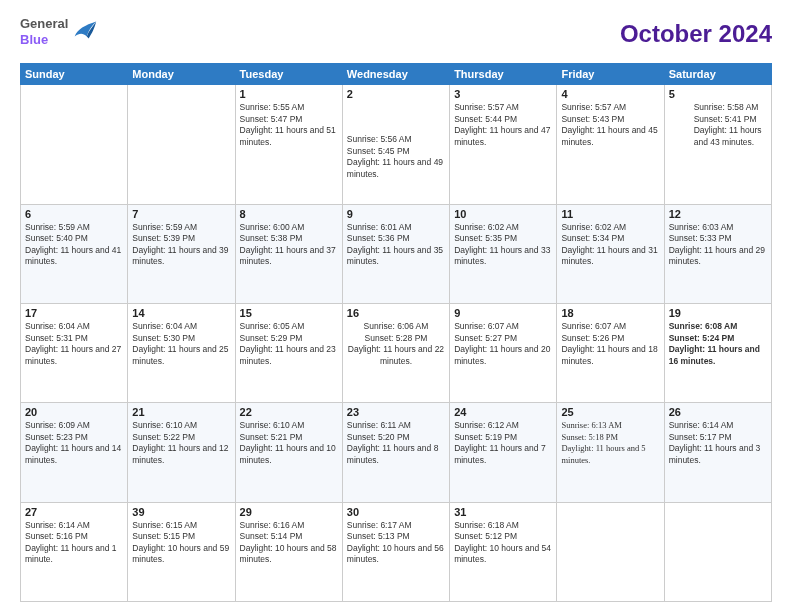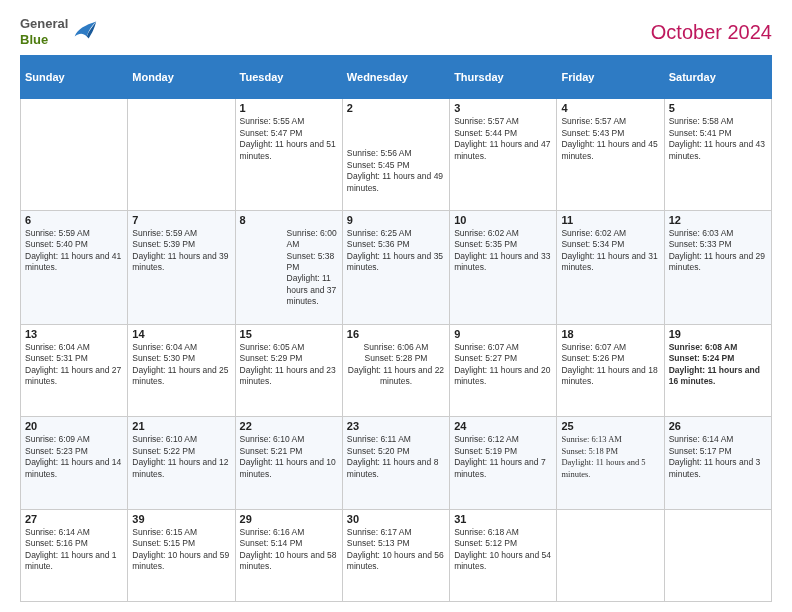--- a/index.html
+++ b/index.html
@@ -13,67 +13,67 @@
     .page {
       width: 792px;
       height: 612px;
       padding: 16px 20px 10px 20px;
       display: flex;
       flex-direction: column;
     }
     .header {
       display: flex;
       justify-content: space-between;
-      align-items: center;
-      margin-bottom: 8px;
+      align-items: flex-end;
+      margin-bottom: 16px;
     }
     .logo {
       display: flex;
       align-items: center;
     }
     .logo-text {
       display: flex;
       flex-direction: column;
       font-size: 13px;
       font-weight: bold;
       line-height: 1.2;
     }
     .logo-general { color: #555; }
-    .logo-blue { color: #4d7c0f; }
+    .logo-blue { color: #8b5cf6; }
     .logo-bird {
       width: 28px;
       height: 28px;
       margin-left: 2px;
       margin-top: -4px;
     }
     .title-block {
       text-align: right;
     }
     .month-title {
-      font-size: 20px;
-      font-weight: normal;
-      color: #be185d;
+      font-size: 24px;
+      font-weight: bold;
+      color: #4c1d95;
       line-height: 1.1;
     }
     .location {
       font-size: 13px;
       color: #333;
     }
     .calendar {
       flex: 1;
       border-collapse: collapse;
       width: 100%;
       table-layout: fixed;
     }
     .calendar th {
       background-color: #2e7bc4;
       color: #fff;
       font-size: 11px;
       font-weight: bold;
-      padding: 15px 4px;
+      padding: 4px 4px;
       border: 1px solid #2e7bc4;
       text-align: left;
     }
     .calendar td {
       border: 1px solid #ccc;
       vertical-align: top;
       padding: 3px 4px;
       font-size: 9px;
       color: #333;
       height: 82px;
@@ -152,47 +152,47 @@
 Daylight: 11 hours and 47 minutes.</div>
           </td>
           <td>
             <div class="day-number">4</div>
             <div class="day-info" style="white-space: pre-line;">Sunrise: 5:57 AM
 Sunset: 5:43 PM
 Daylight: 11 hours and 45 minutes.</div>
           </td>
           <td>
             <div class="day-number">5</div>
-            <div class="day-info" style="white-space: pre-line;">Sunrise: 5:58 AM
+            <div class="day-info" style="white-space: pre-line; margin-left: 25px;">Sunrise: 5:58 AM
 Sunset: 5:41 PM
 Daylight: 11 hours and 43 minutes.</div>
           </td>
         </tr>
         <tr class="alt-row">
           <td>
             <div class="day-number">6</div>
             <div class="day-info" style="white-space: pre-line;">Sunrise: 5:59 AM
 Sunset: 5:40 PM
 Daylight: 11 hours and 41 minutes.</div>
           </td>
           <td>
             <div class="day-number">7</div>
             <div class="day-info" style="white-space: pre-line;">Sunrise: 5:59 AM
 Sunset: 5:39 PM
 Daylight: 11 hours and 39 minutes.</div>
           </td>
           <td>
             <div class="day-number">8</div>
-            <div class="day-info" style="white-space: pre-line; margin-left: 47px;">Sunrise: 6:00 AM
+            <div class="day-info" style="white-space: pre-line;">Sunrise: 6:00 AM
 Sunset: 5:38 PM
 Daylight: 11 hours and 37 minutes.</div>
           </td>
           <td>
             <div class="day-number">9</div>
-            <div class="day-info" style="white-space: pre-line;">Sunrise: 6:25 AM
+            <div class="day-info" style="white-space: pre-line;">Sunrise: 6:01 AM
 Sunset: 5:36 PM
 Daylight: 11 hours and 35 minutes.</div>
           </td>
           <td>
             <div class="day-number">10</div>
             <div class="day-info" style="white-space: pre-line;">Sunrise: 6:02 AM
 Sunset: 5:35 PM
 Daylight: 11 hours and 33 minutes.</div>
           </td>
           <td>
@@ -203,21 +203,21 @@
           </td>
           <td>
             <div class="day-number">12</div>
             <div class="day-info" style="white-space: pre-line;">Sunrise: 6:03 AM
 Sunset: 5:33 PM
 Daylight: 11 hours and 29 minutes.</div>
           </td>
         </tr>
         <tr>
           <td>
-            <div class="day-number">13</div>
+            <div class="day-number">17</div>
             <div class="day-info" style="white-space: pre-line;">Sunrise: 6:04 AM
 Sunset: 5:31 PM
 Daylight: 11 hours and 27 minutes.</div>
           </td>
           <td>
             <div class="day-number">14</div>
             <div class="day-info" style="white-space: pre-line;">Sunrise: 6:04 AM
 Sunset: 5:30 PM
 Daylight: 11 hours and 25 minutes.</div>
           </td>

